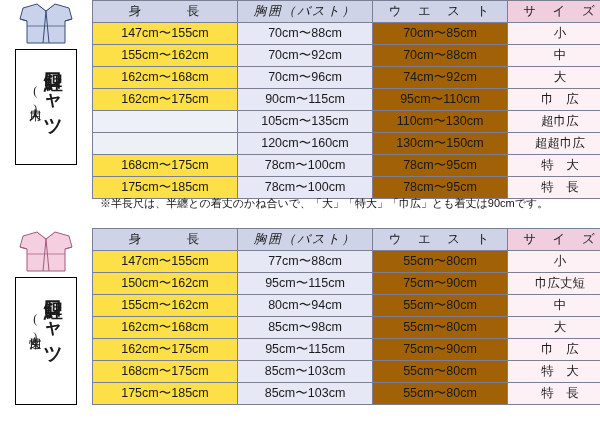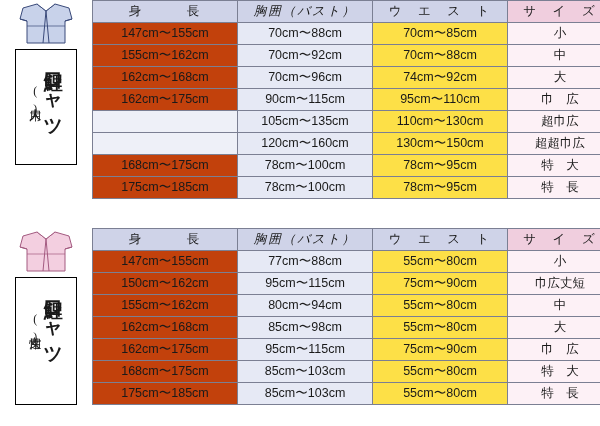--- a/index.html
+++ b/index.html
@@ -105,23 +105,23 @@
   }
   table.size thead th {
     background: #cfd3e8;
     letter-spacing: 2px;
     font-size: 12.5px;
   }
   table.size thead th.c-size {
     background: #f0cede;
     letter-spacing: 2px;
   }
-  td.c-hl { width: 140px; background: #c2410c; }
+  td.c-hl { width: 140px; background: #fde047; }
   td.c-bust { width: 130px; background: #e6e9f5; }
-  td.c-waist { width: 130px; background: #fde047; }
+  td.c-waist { width: 130px; background: #a16207; }
   td.c-size { width: 100px; background: #fdf1f6; }
   th.c-hl { width: 140px; }
   th.c-bust { width: 130px; font-style: italic; }
   th.c-waist { width: 130px; }
   th.c-size { width: 100px; }
   td.blank { background: #eef0f8; }
 
   .note {
     position: absolute;
     left: 100px;
@@ -212,20 +212,21 @@
               <td class="c-hl">175cm〜185cm</td>
               <td class="c-bust">78cm〜100cm</td>
               <td class="c-waist">78cm〜95cm</td>
               <td class="c-size">特　長</td>
             </tr>
           </tbody>
         </table>
       </div>
     </div>
 
+    <div class="note">※半長尺は、半纏との着丈のかね合いで、「大」「特大」「巾広」とも着丈は90cmです。</div>
   </div>
 
   <div class="block women">
     <div class="block-inner">
       <div class="label-col">
         <div class="garment-icon">
           <svg width="62" height="44" viewBox="0 0 62 44">
             <path d="M8 6 L22 2 L31 9 L40 2 L54 6 L57 17 L50 19 L50 41 L12 41 L12 19 L5 17 Z" fill="#f3cfe0" stroke="#a35a80" stroke-width="1"></path>
             <path d="M22 2 L31 9 L40 2" fill="#ffffff" stroke="#a35a80" stroke-width="1"></path>
             <path d="M31 9 L28 41" fill="none" stroke="#a35a80" stroke-width="1"></path>

